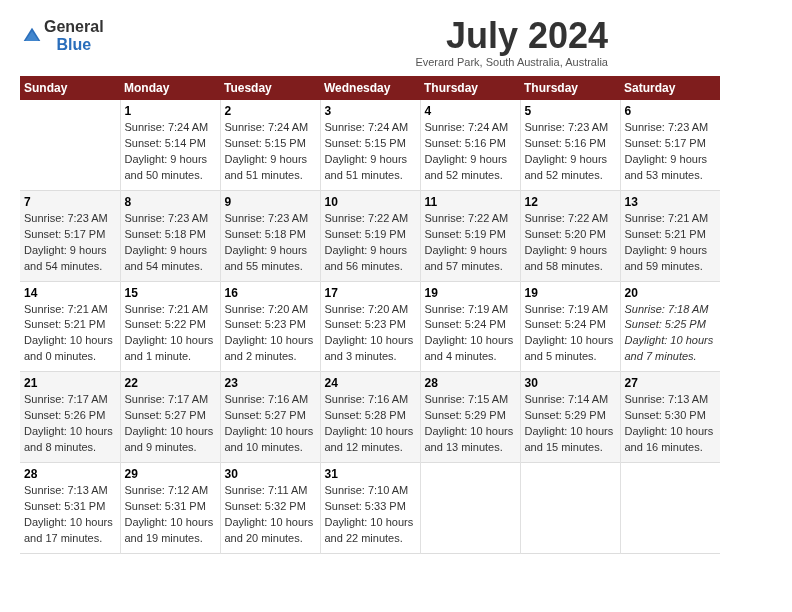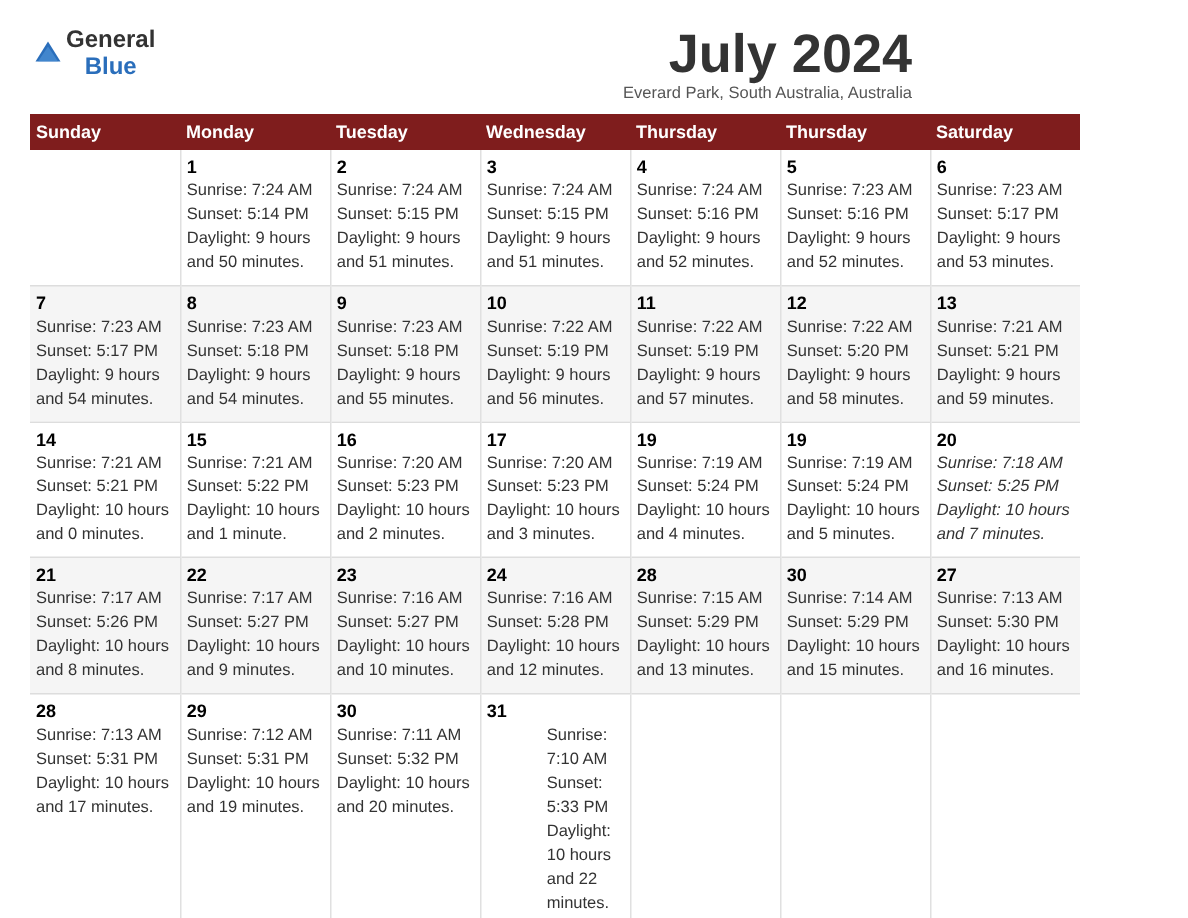--- a/index.html
+++ b/index.html
@@ -334,21 +334,21 @@
           </td>
           <td>
             <span class="day-num">30</span>
             <div class="day-info" style="white-space: pre-line;">Sunrise: 7:11 AM
 Sunset: 5:32 PM
 Daylight: 10 hours
 and 20 minutes.</div>
           </td>
           <td>
             <span class="day-num">31</span>
-            <div class="day-info" style="white-space: pre-line; margin-left: 40px;">Sunrise: 7:10 AM
+            <div class="day-info" style="white-space: pre-line;">Sunrise: 7:10 AM
 Sunset: 5:33 PM
 Daylight: 10 hours
 and 22 minutes.</div>
           </td>
           <td></td>
           <td></td>
           <td></td>
         </tr>
       </tbody>
   </table>

